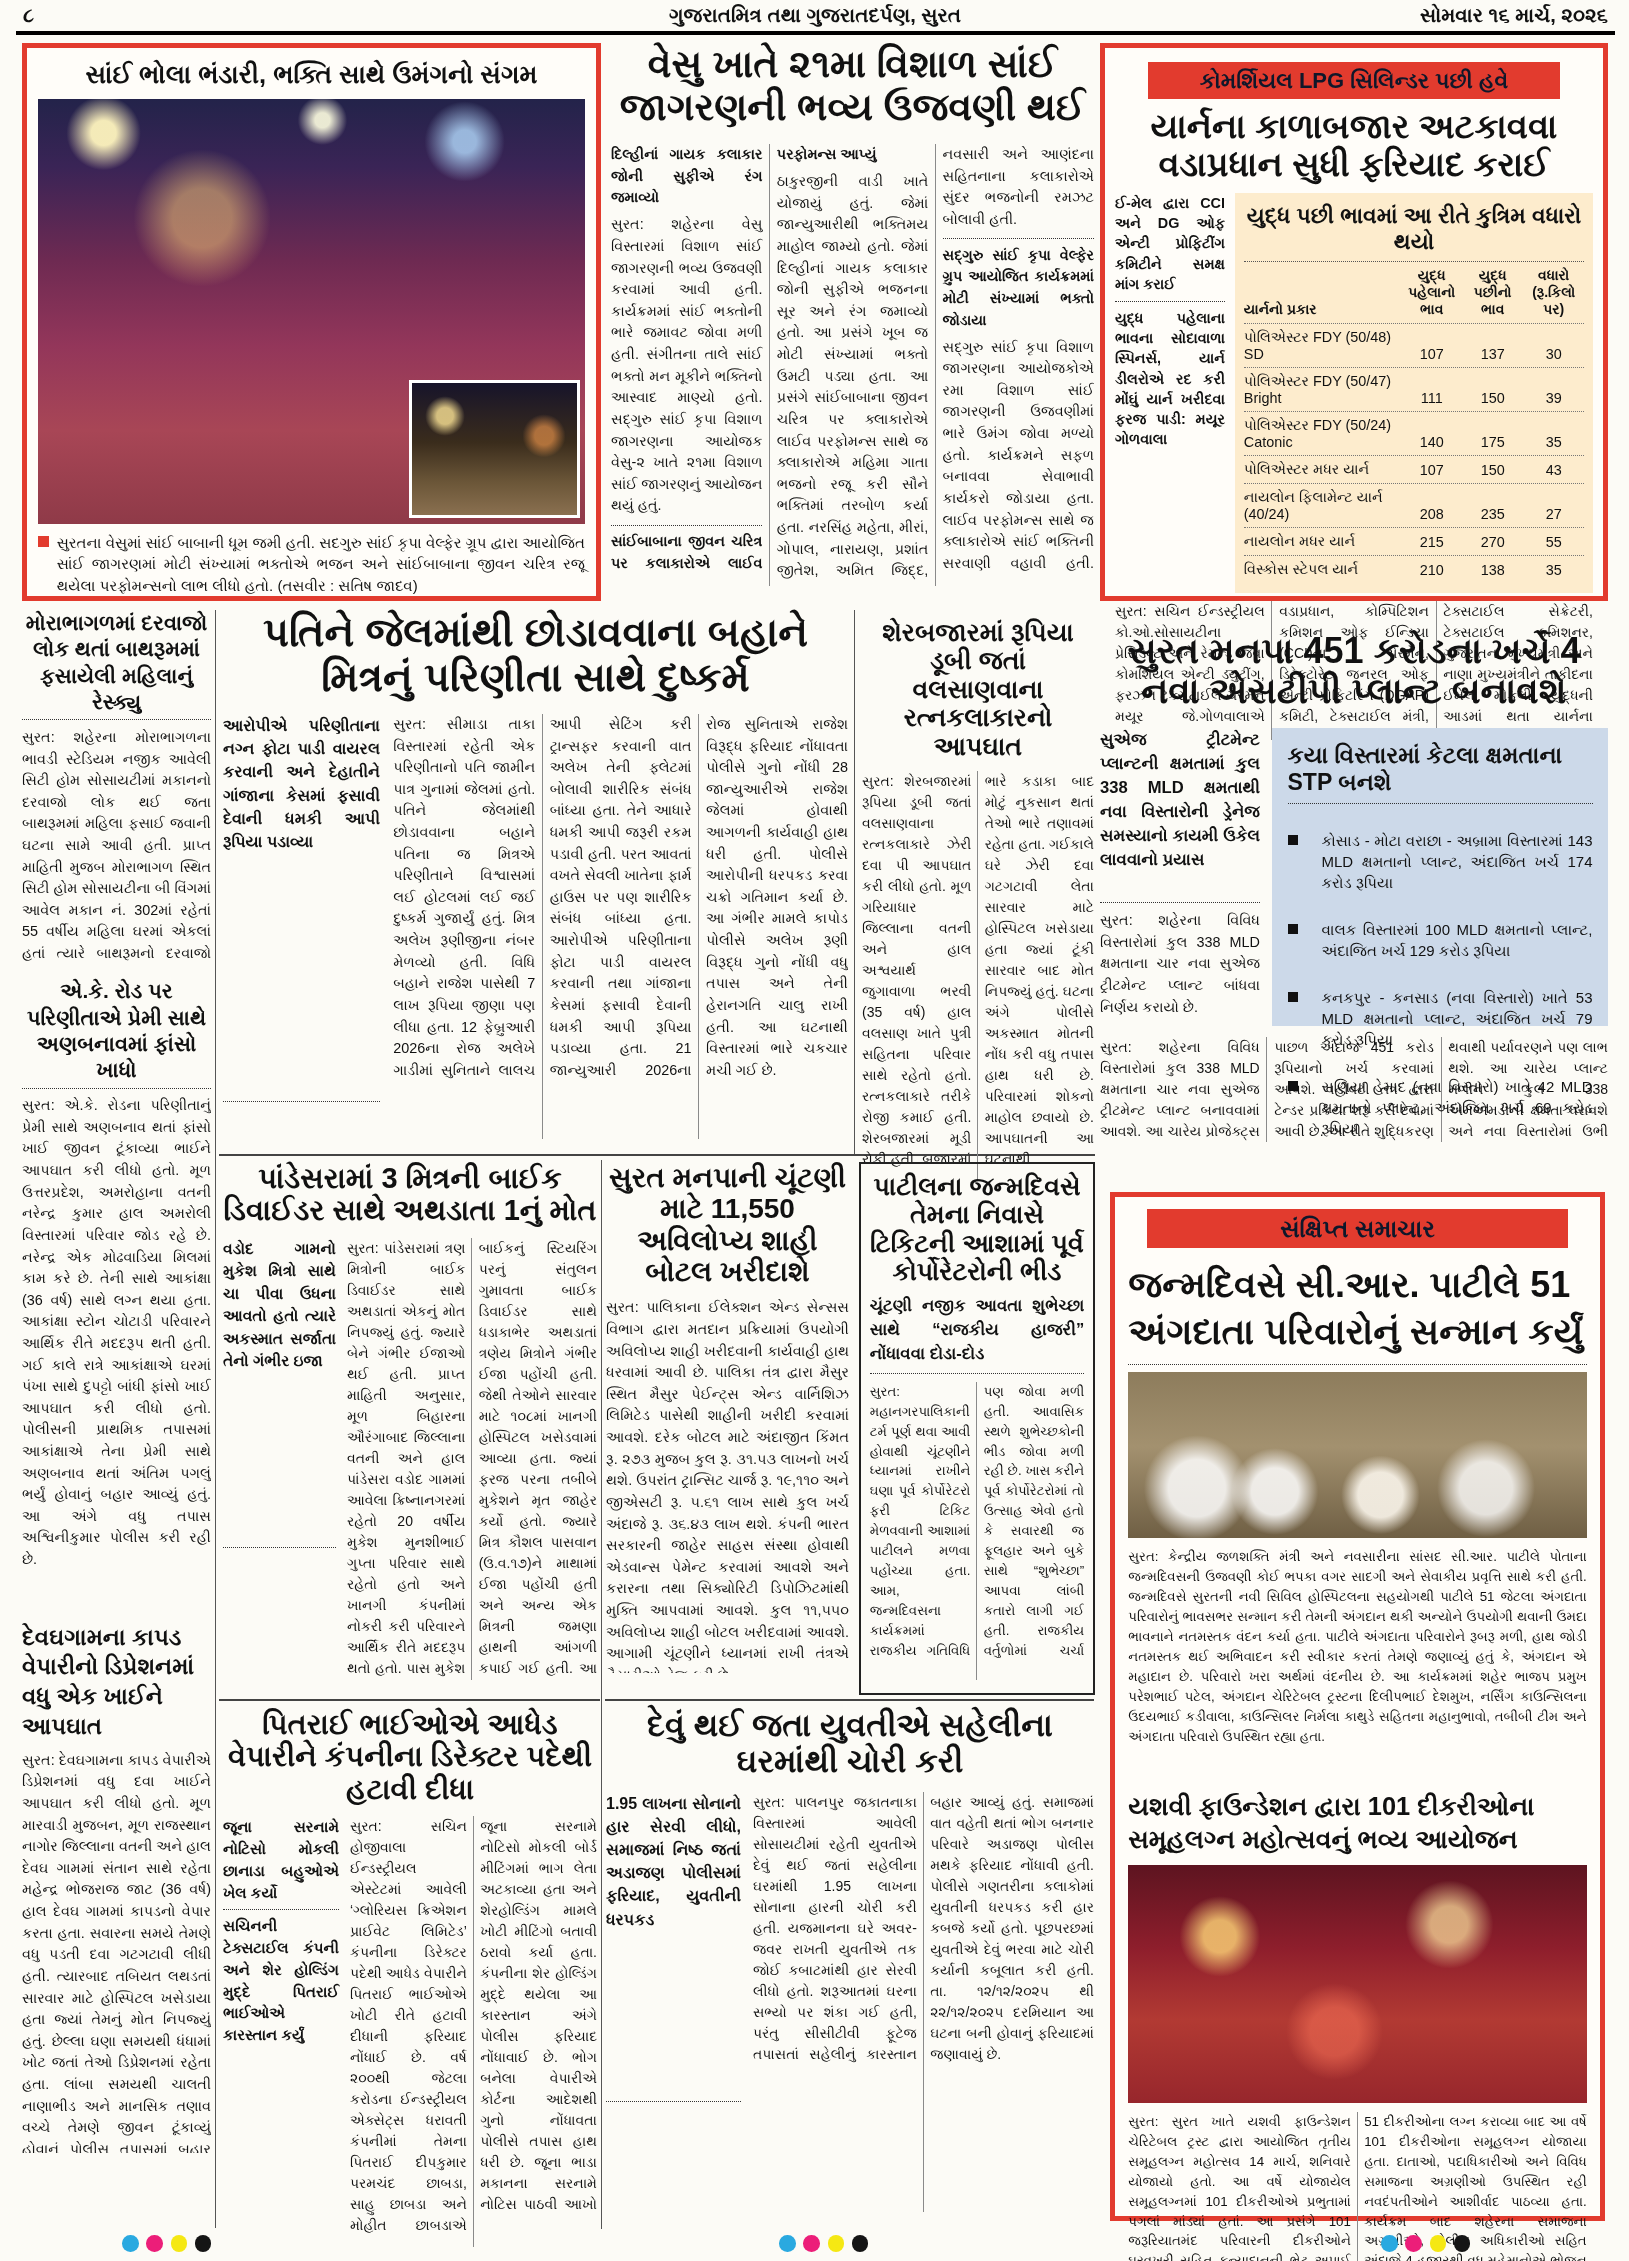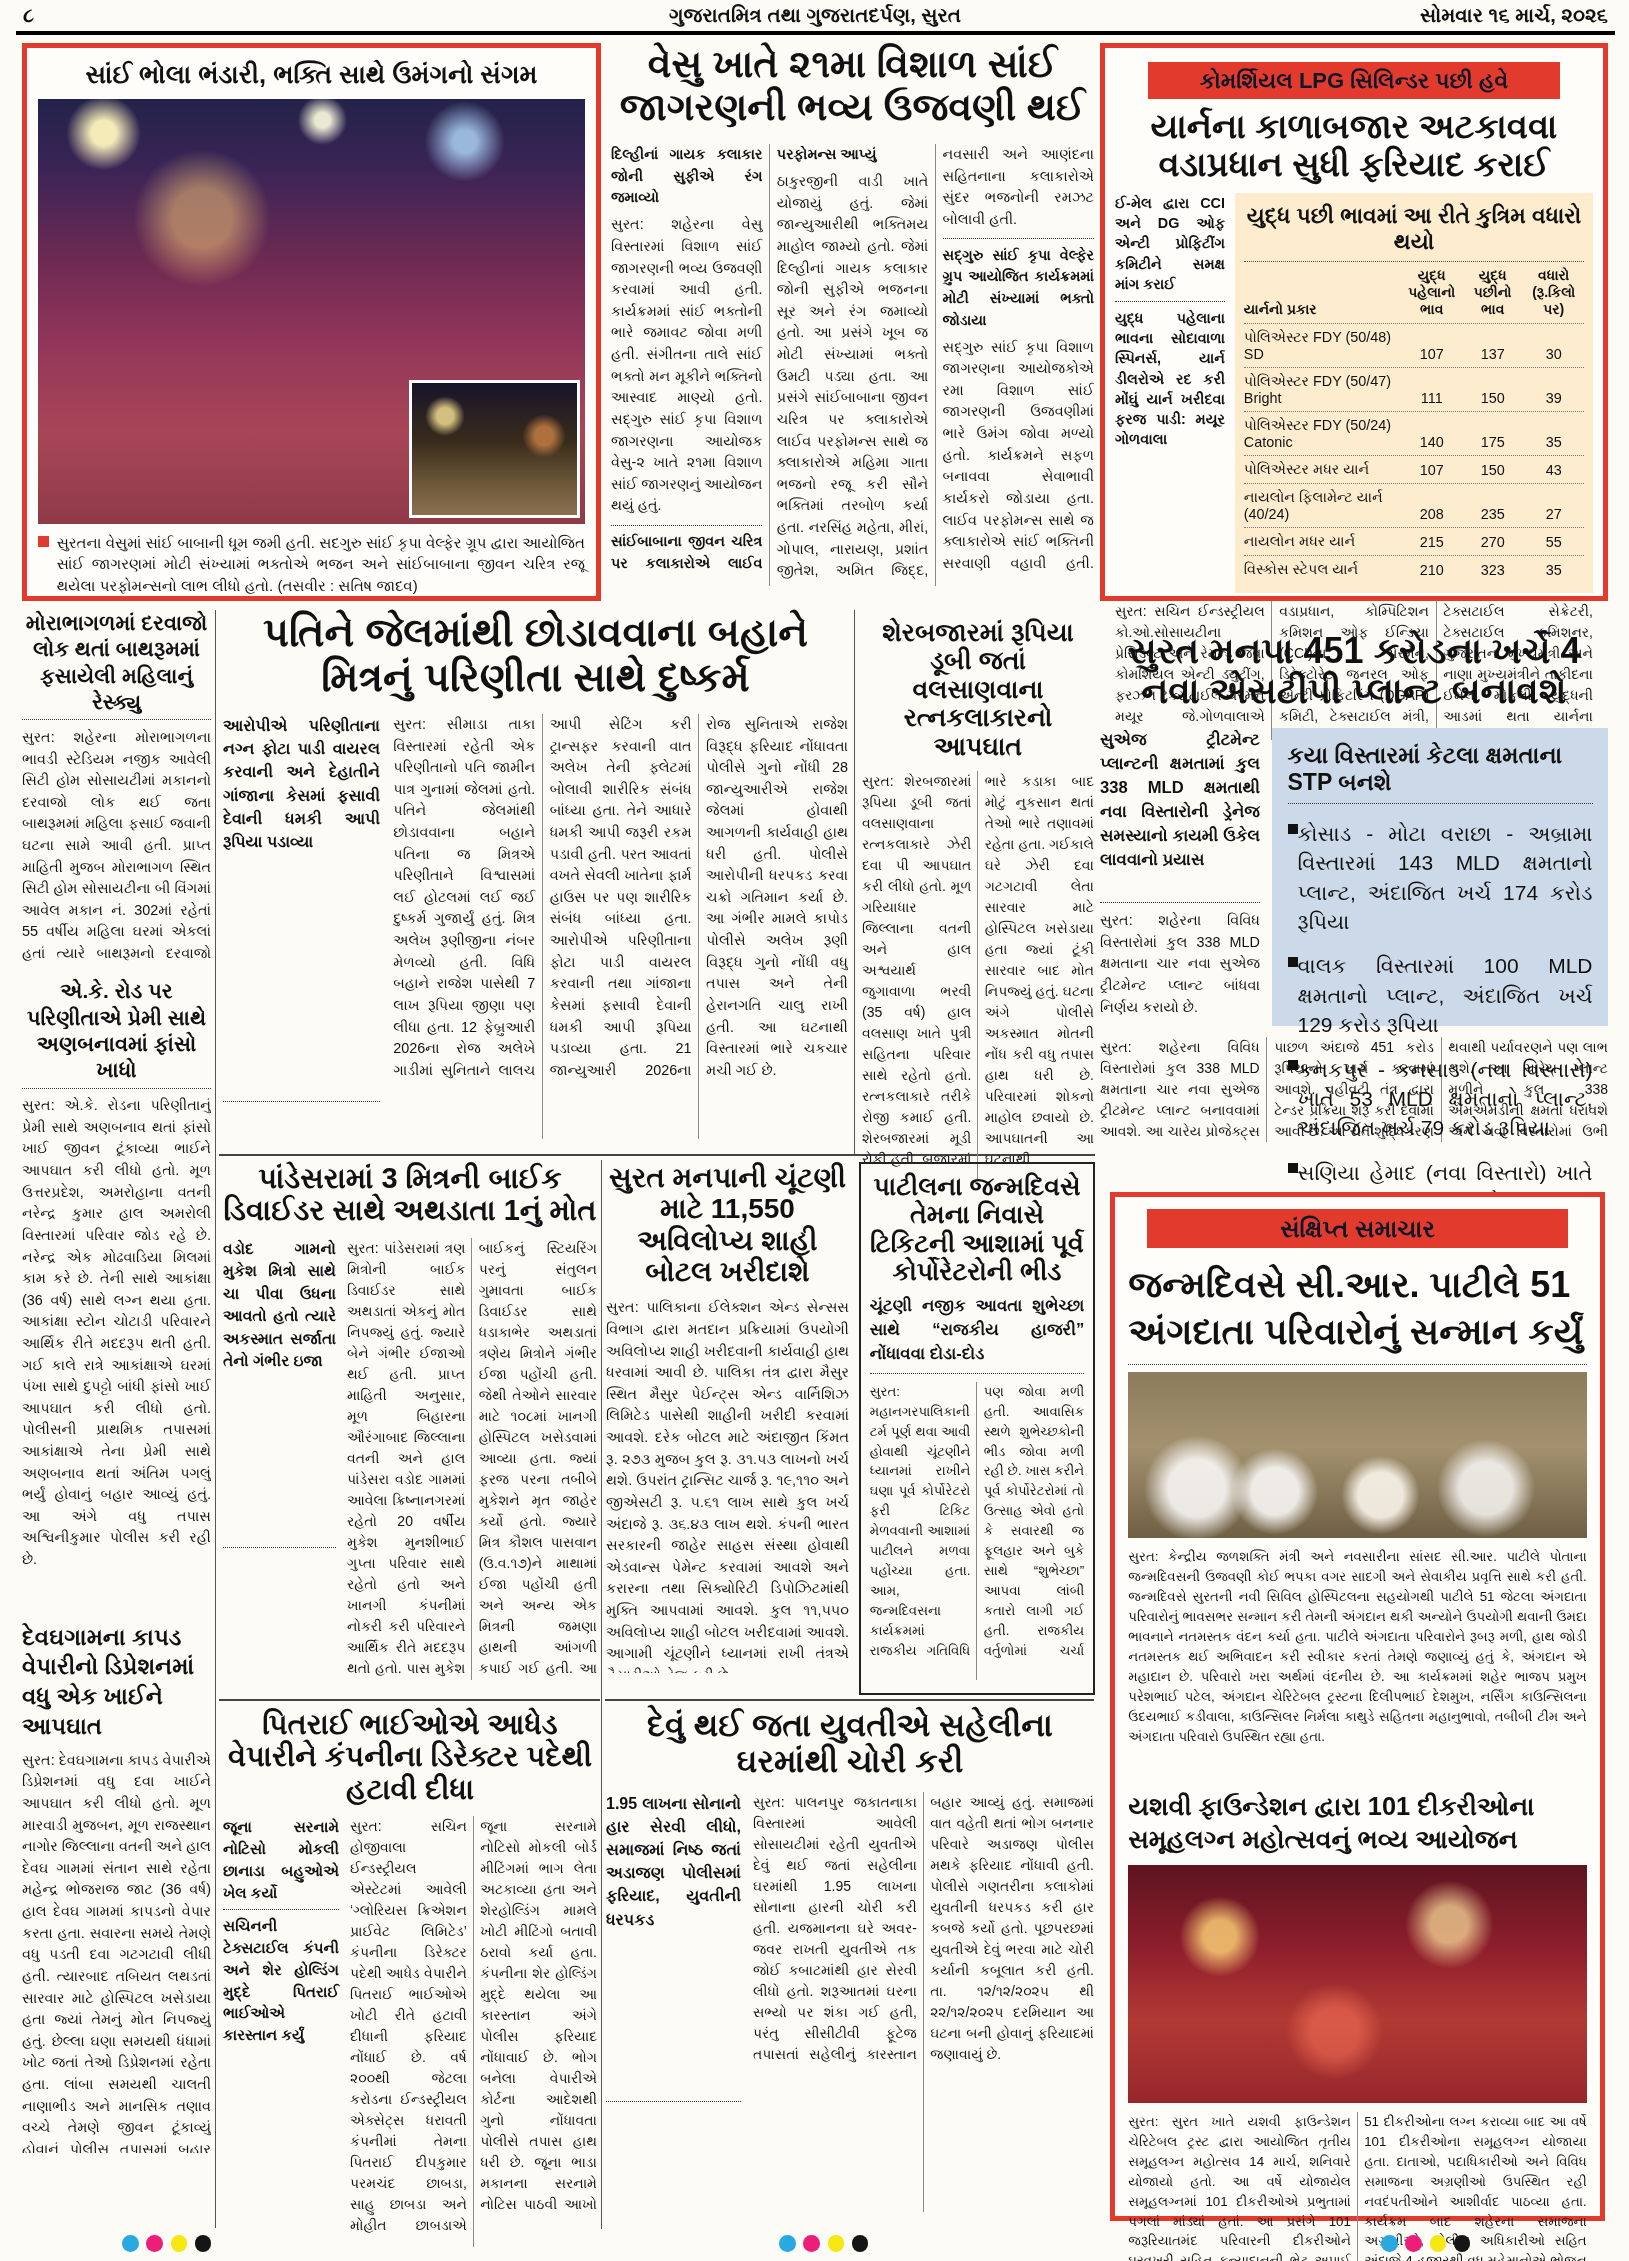--- a/index.html
+++ b/index.html
@@ -33,21 +33,21 @@
   .ytable{background:#fdeccd;box-sizing:border-box;padding:10px 8.8px;}
   .ytitle{font-size:22px;font-weight:bold;text-align:center;padding-bottom:5.5px;border-bottom:1.7px dotted #555;}
   .yhead,.yrow{display:flex;align-items:flex-end;border-bottom:1.1px dotted #777;padding:5px 0;}
   .yhead{font-weight:bold;font-size:14px;}
   .yrow{font-size:14.4px;}
   .yc0{flex:1 1 auto;text-align:left;}
   .yc{width:61px;text-align:center;flex:0 0 auto;}
   
   .stpbox{background:#ccd9e9;box-sizing:border-box;padding:14.4px 15.5px;}
   .stpbox .t{font-size:23px;font-weight:bold;padding-bottom:6.6px;border-bottom:1.7px dotted #333;margin-bottom:8.8px;}
-  .stpbox .b{display:flex;gap:0;font-size:21px;line-height:1.4;margin:15px 0;text-align:justify;}
+  .stpbox .b{display:flex;gap:24px;font-size:15px;line-height:1.4;margin:26px 0;text-align:justify;}
   .sq{width:10px;height:10px;background:#111;margin-top:5.5px;flex:0 0 auto;}
   
   .ph{box-sizing:border-box;}
   .ph-sai{
     background:
       radial-gradient(circle at 12% 8%, rgba(255,245,190,.95) 0 2%, transparent 6%),
       radial-gradient(circle at 52% 5%, rgba(255,255,225,.9) 0 1.5%, transparent 5%),
       radial-gradient(circle at 78% 10%, rgba(180,220,255,.8) 0 2%, transparent 7%),
       radial-gradient(circle at 30% 28%, rgba(255,210,120,.5) 0 6%, transparent 14%),
       linear-gradient(180deg,#23234a 0%,#3a2456 16%,#6e2a52 38%,#93365a 58%,#a84656 78%,#8f3a48 100%);
@@ -163,21 +163,21 @@
         </div>
       <div class="yrow">
           <span class="yc0">નાયલોન મધર યાર્ન</span>
           <span class="yc">215</span>
           <span class="yc">270</span>
           <span class="yc">55</span>
         </div>
       <div class="yrow" style="border-bottom:none;">
           <span class="yc0">વિસ્કોસ સ્ટેપલ યાર્ન</span>
           <span class="yc">210</span>
-          <span class="yc">323</span>
+          <span class="yc">138</span>
           <span class="yc">35</span>
         </div>
     </div>
   </div>
   <div class="bt bt3 clip" style="font-size:14px;margin-top:8.8px;height:139px;">સુરત: સચિન ઈન્ડસ્ટ્રીયલ કો.ઓ.સોસાયટીના પ્રેસિડેન્ટ અને રેમન્ડ જેવા કોમર્શિયલ એન્ટી ડ્યુટીંગ, ફરઝન ટેક્સટાઈલ ચેરમેન મયૂર જે.ગોળવાલાએ વડાપ્રધાન, કોમ્પિટિશન કમિશન ઓફ ઈન્ડિયા (CCI)ના ચેરમેન, ડિરેક્ટોરેટ જનરલ ઓફ એન્ટી પ્રોફિટરિંગ (DGAP) કમિટી, ટેક્સટાઈલ મંત્રી, ટેક્સટાઈલ સેક્રેટરી, ટેક્સટાઈલ કમિશનર, ગુજરાતના મુખ્યમંત્રી અને નાણા મુખ્યમંત્રીને તાકીદના ઈમેલ મોકલી યુદ્ધની આડમાં થતા યાર્નના કાળાબજાર તાત્કાલિક અટકાવવા માંગ કરી છે. ગોળવાલાના જણાવ્યા પ્રમાણે યાર્નનો આ ભાવવધારો ખર્ચ સાથે કોઈ રીતે અનુરૂપ નથી. સુરતના ટેક્સટાઈલ ક્લસ્ટરમાં ચુકવણી આડમાં યાર્ન ઉત્પાદકો દ્વારા Sale Closed જેવા સંદેશાઓ પાઠવવામાં આવી રહ્યા છે. ખાસ કરીને નાયલોન મધર યાર્નના ભાવમાં ભરિયાદો ગંભીર છે. અનેક ડીલરોએ જૂના સોદા રદ કરી મોંઘું યાર્ન ખરીદવા ફરજ પાડી હોવાની ફરિયાદો ઉઠી છે. પહેલાં છાજવાલ 195 (Nylon Mother Yarn SD) આસપાસના ભાવે મળતું યાર્ન હવે 270 ના ભાવે જ હાથ ખરીદવા મળી રહ્યાની બૂમ ઉઠી છે. યુદ્ધ પહેલાના ભાવના સોદા રદ કરાયા હોવાથી વેપારીઓને જ યાર્ન વપરાશકર્તાઓને લગભગ 270 ના ભાવે જ માલ ખરીદવા માટે ફરજ પડી રહી છે.</div>
 </div>
 
 <div class="abs vline" style="left:215px;top:610px;height:1618px;"></div>
 <div class="abs vline" style="left:601px;top:1160px;height:1069px;"></div>
 <div class="abs vline" style="left:854px;top:610px;height:544px;"></div>

